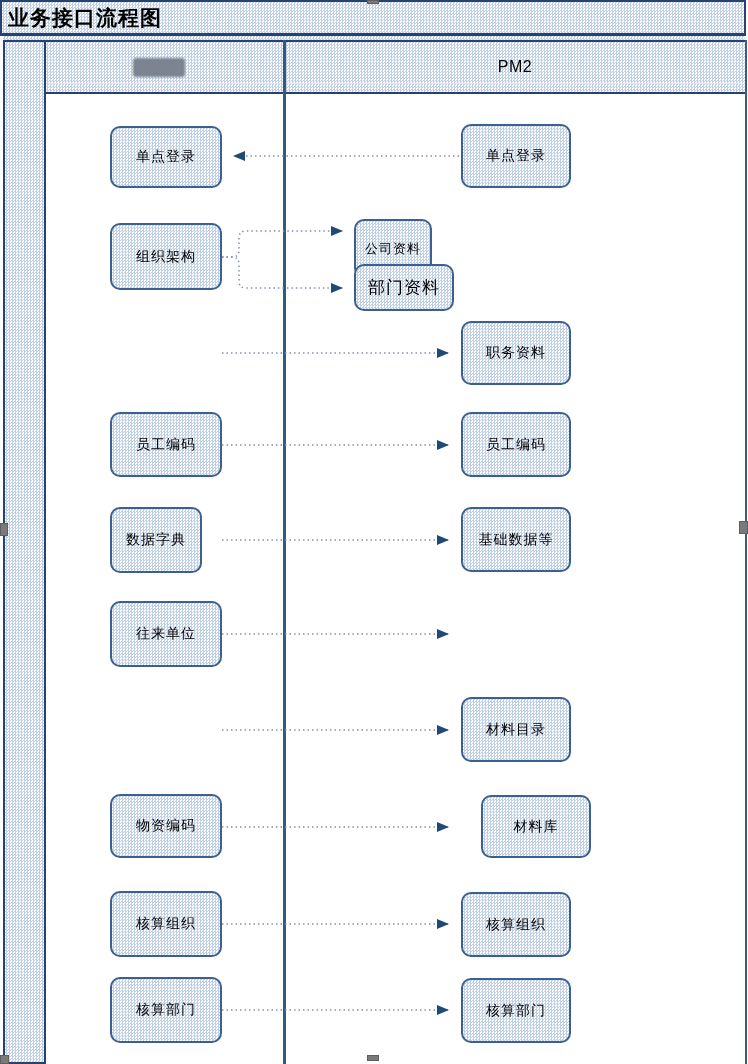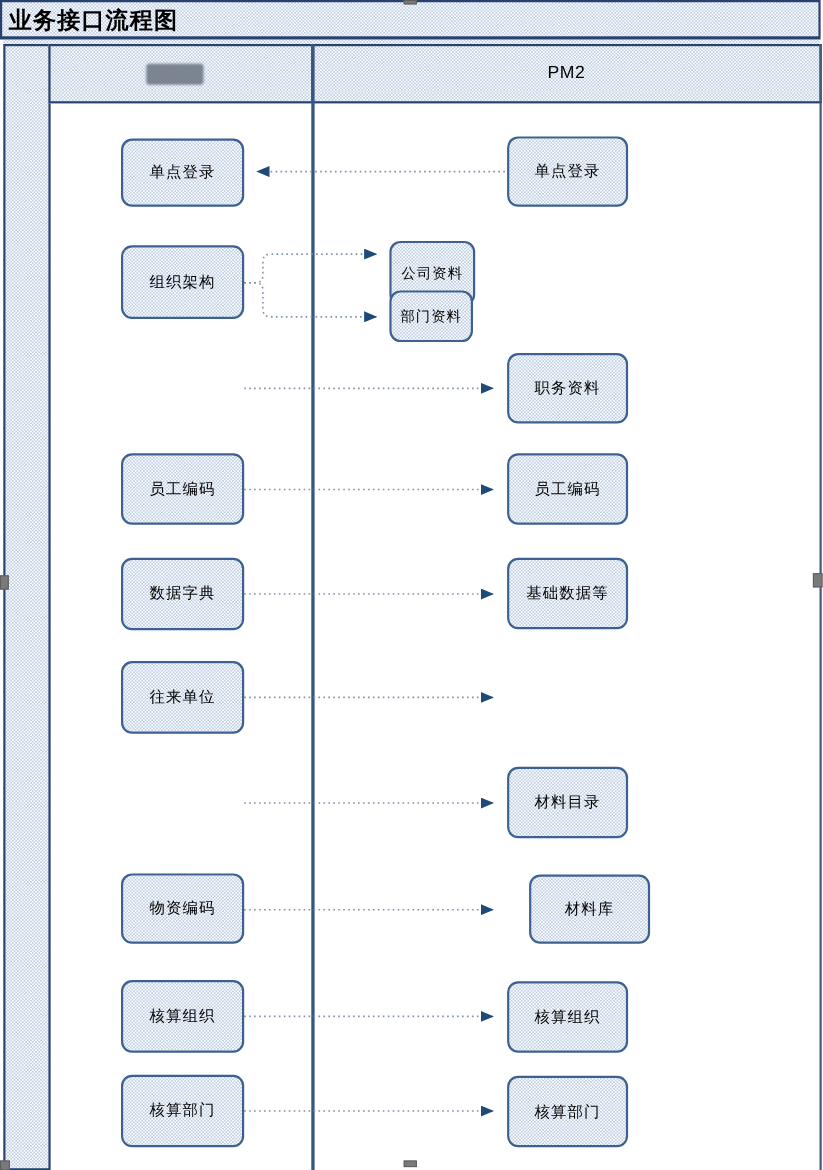--- a/index.html
+++ b/index.html
@@ -104,28 +104,28 @@
     <path class="conn" d="M222,634 L448,634" marker-end="url(#arr)"></path>
     <path class="conn" d="M222,730 L448,730" marker-end="url(#arr)"></path>
     <path class="conn" d="M222,827 L448,827" marker-end="url(#arr)"></path>
     <path class="conn" d="M222,924 L448,924" marker-end="url(#arr)"></path>
     <path class="conn" d="M222,1010 L448,1010" marker-end="url(#arr)"></path>
   </svg>
 
   <div class="node tex" style="left:110px;top:126px;width:112px;height:62px;">单点登录</div>
   <div class="node tex" style="left:110px;top:223px;width:112px;height:67px;">组织架构</div>
   <div class="node tex" style="left:110px;top:412px;width:112px;height:65px;">员工编码</div>
-  <div class="node tex" style="left:110px;top:507px;width:112px;height:66px;">数据字典</div>
+  <div class="node tex" style="left:110px;top:507px;width:92px;height:66px;">数据字典</div>
   <div class="node tex" style="left:110px;top:601px;width:112px;height:66px;">往来单位</div>
   <div class="node tex" style="left:110px;top:794px;width:112px;height:64px;">物资编码</div>
   <div class="node tex" style="left:110px;top:891px;width:112px;height:66px;">核算组织</div>
   <div class="node tex" style="left:110px;top:977px;width:112px;height:66px;">核算部门</div>
 
   <div class="node tex" style="left:354px;top:207px;width:78px;height:59px;font-size:13px;margin-top:12px;">公司资料</div>
-  <div class="node tex" style="left:354px;top:264px;width:76px;height:47px;font-size:13px;">部门资料</div>
+  <div class="node tex" style="left:354px;top:264px;width:100px;height:47px;font-size:17px;">部门资料</div>
 
   <div class="node tex" style="left:461px;top:124px;width:110px;height:64px;">单点登录</div>
   <div class="node tex" style="left:461px;top:321px;width:110px;height:64px;">职务资料</div>
   <div class="node tex" style="left:461px;top:412px;width:110px;height:65px;">员工编码</div>
   <div class="node tex" style="left:461px;top:507px;width:110px;height:65px;">基础数据等</div>
   <div class="node tex" style="left:461px;top:697px;width:110px;height:65px;">材料目录</div>
   <div class="node tex" style="left:481px;top:795px;width:110px;height:63px;">材料库</div>
   <div class="node tex" style="left:461px;top:892px;width:110px;height:65px;">核算组织</div>
   <div class="node tex" style="left:461px;top:978px;width:110px;height:65px;">核算部门</div>
 

